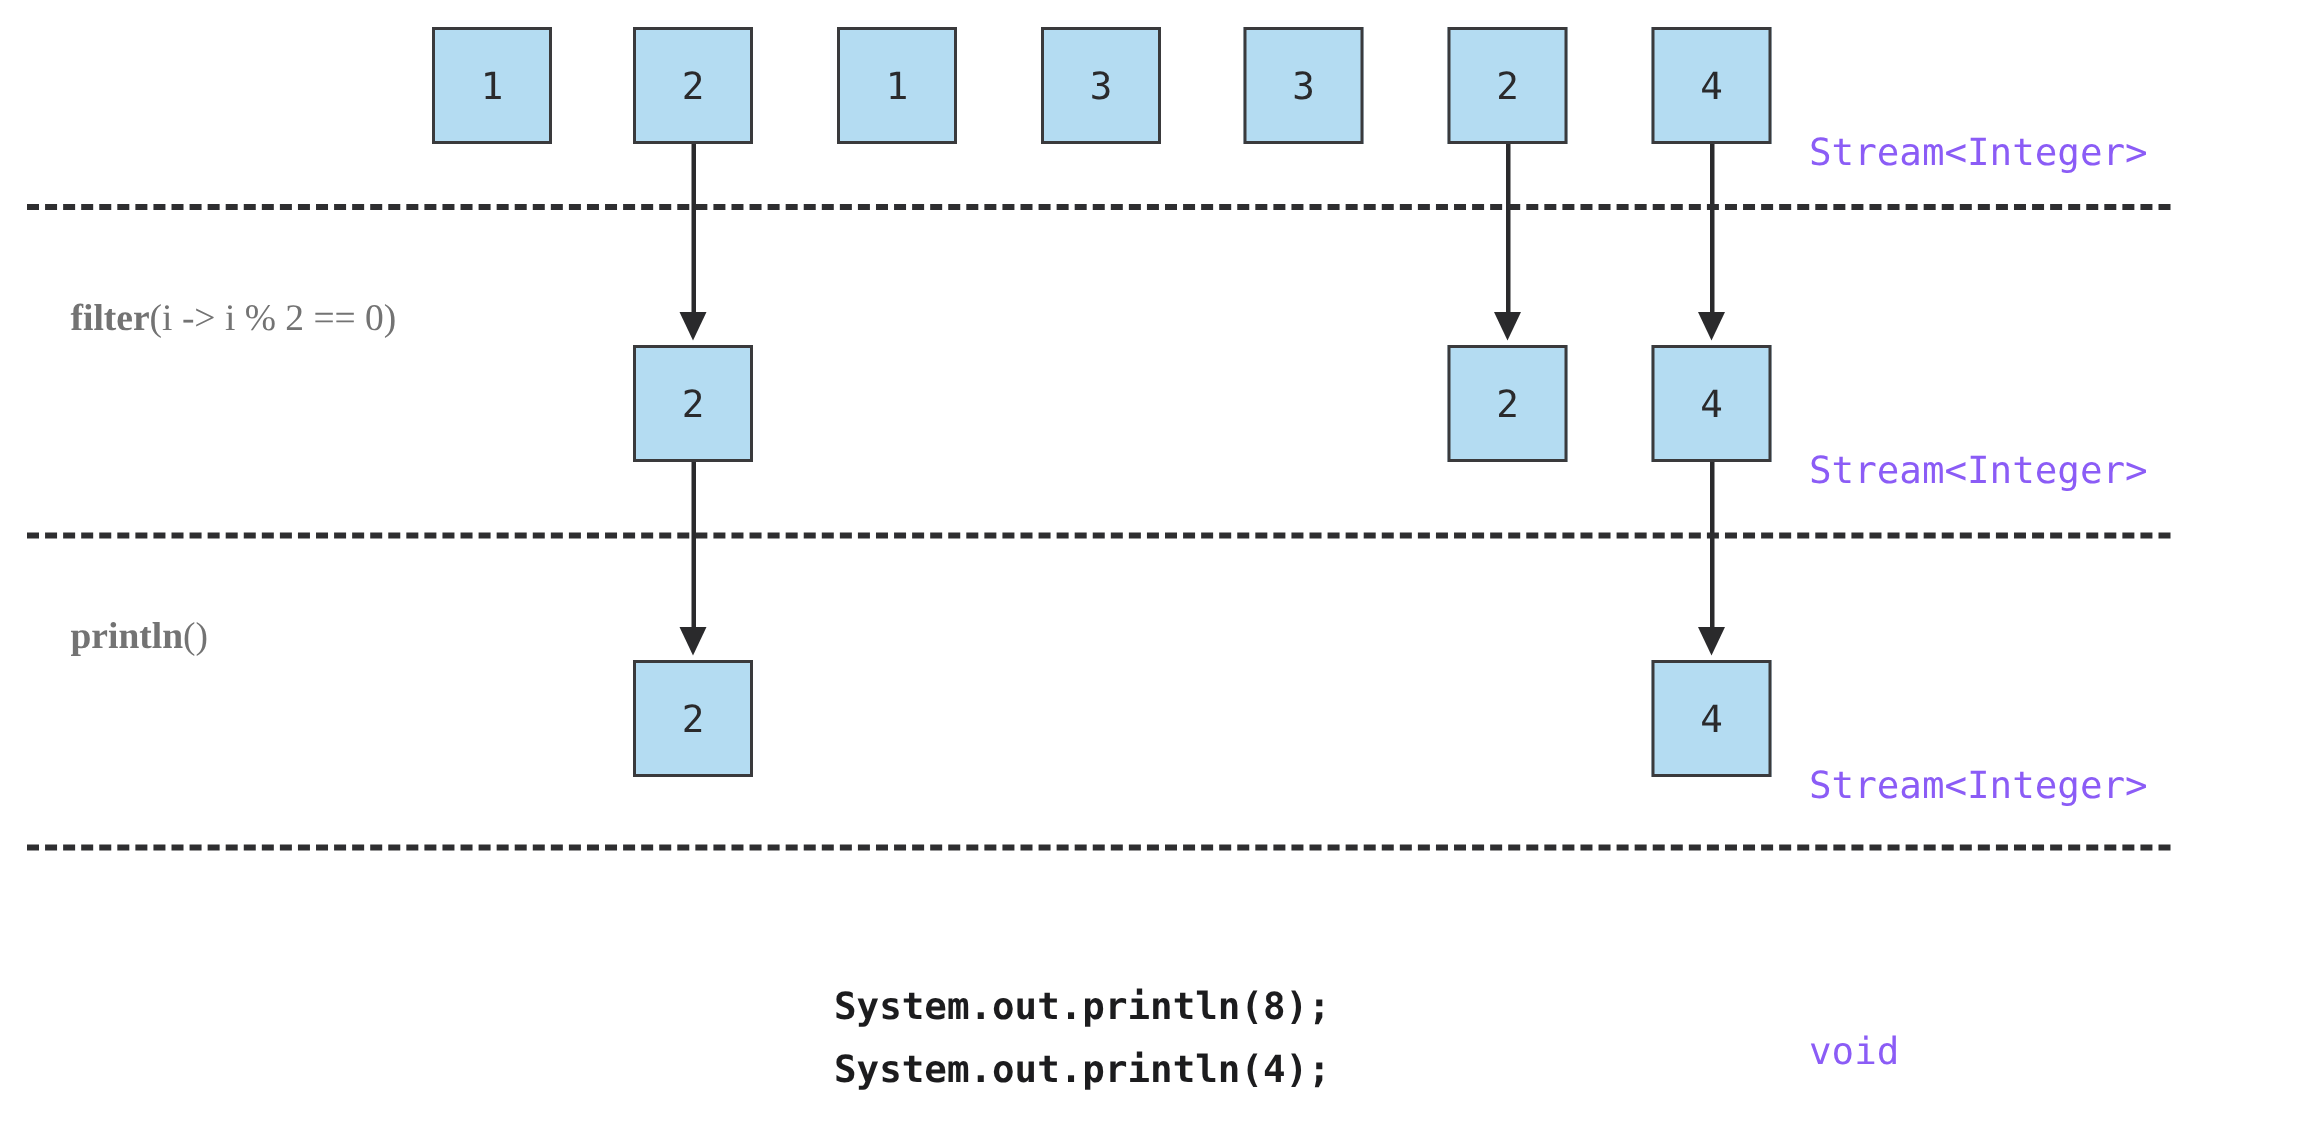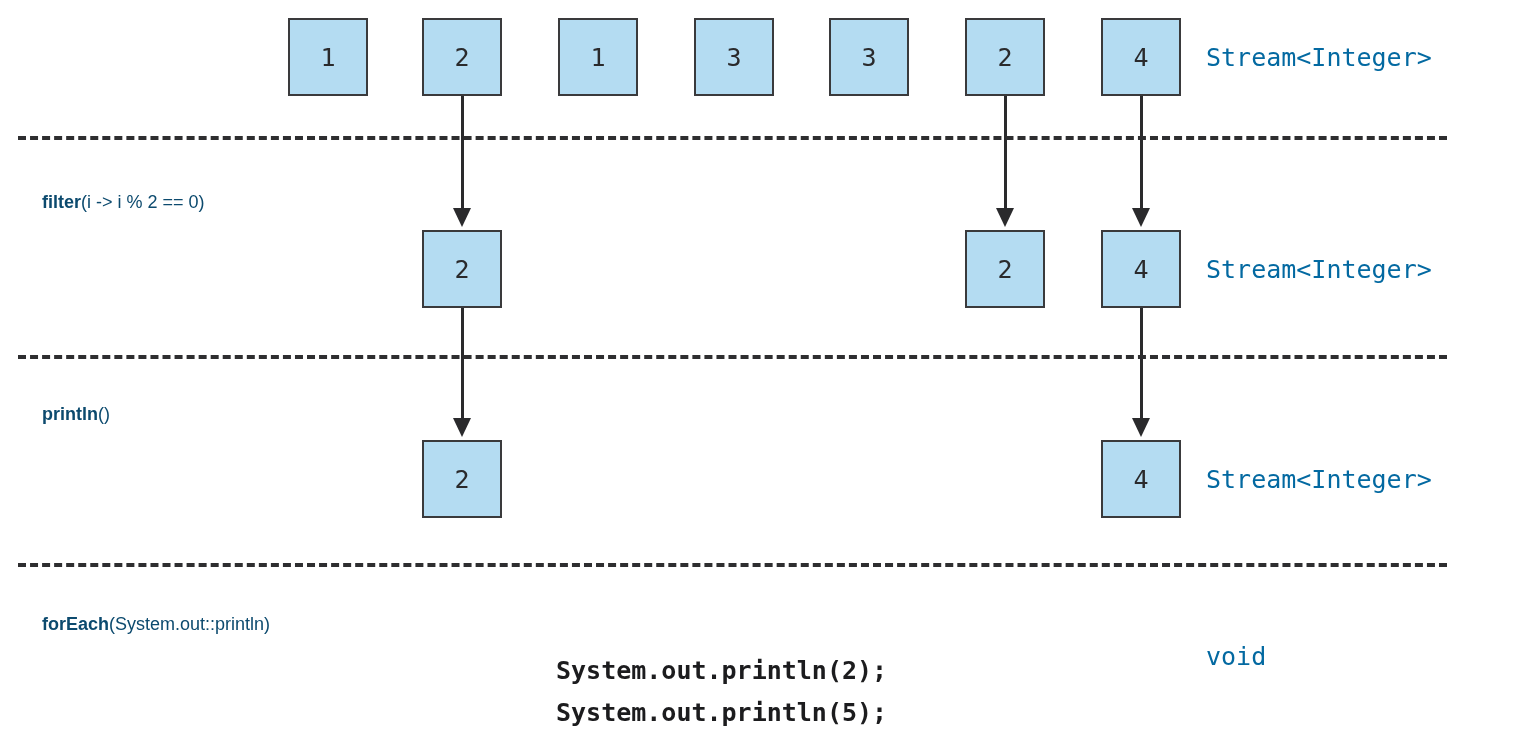--- a/index.html
+++ b/index.html
@@ -51,29 +51,30 @@
     height: 0;
     border-left: 9px solid transparent;
     border-right: 9px solid transparent;
     border-top: 19px solid #2a2a2c;
   }
   
   .mono-label {
     position: absolute;
     font-family: "DejaVu Sans Mono", "Liberation Mono", monospace;
     font-size: 25px;
-    color: #0369a1;
+    color: #8b5cf6;
     white-space: pre;
     line-height: 1;
+    margin-top: 44px;
   }
   .op-label {
     position: absolute;
-    font-family: Liberation Sans, sans-serif;
-    font-size: 18px;
-    color: #0c4a6e;
+    font-family: Liberation Serif, serif;
+    font-size: 25px;
+    color: #737373;
     white-space: pre;
     line-height: 1;
   }
   .op-label .op-name {
     font-weight: bold;
   }
   .out-line {
     position: absolute;
     font-family: "DejaVu Sans Mono", "Liberation Mono", monospace;
     font-size: 25px;
@@ -131,22 +132,19 @@
     <span class="op-name">println</span><span>()</span>
   </div>
 
   <div class="node-box" style="left:422px; top:440px;">2</div>
   <div class="node-box" style="left:1101px; top:440px;">4</div>
 
   <div class="mono-label" style="left:1206px; top:467px;">Stream&lt;Integer&gt;</div>
 
   <div class="divider" style="left:18px; top:563px; width:1429px;"></div>
 
-  <div class="op-label" style="left:22px; top:597px;">
-    <span class="op-name">forEach</span><span>(System.out::println)</span>
-  </div>
 
-  <div class="out-line" style="left:556px; top:658px;">System.out.println(2);</div>
-  <div class="out-line" style="left:556px; top:700px;">System.out.println(5);</div>
+  <div class="out-line" style="left:556px; top:658px;">System.out.println(8);</div>
+  <div class="out-line" style="left:556px; top:700px;">System.out.println(4);</div>
 
   <div class="mono-label" style="left:1206px; top:644px;">void</div>
 
 </div>
 
 </body></html>

